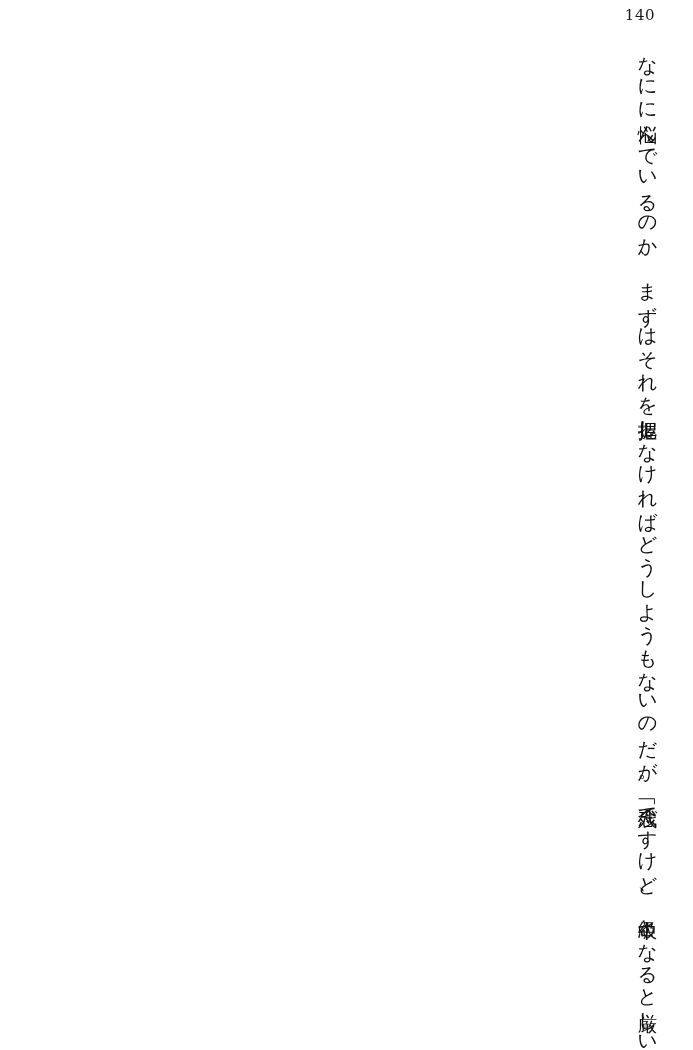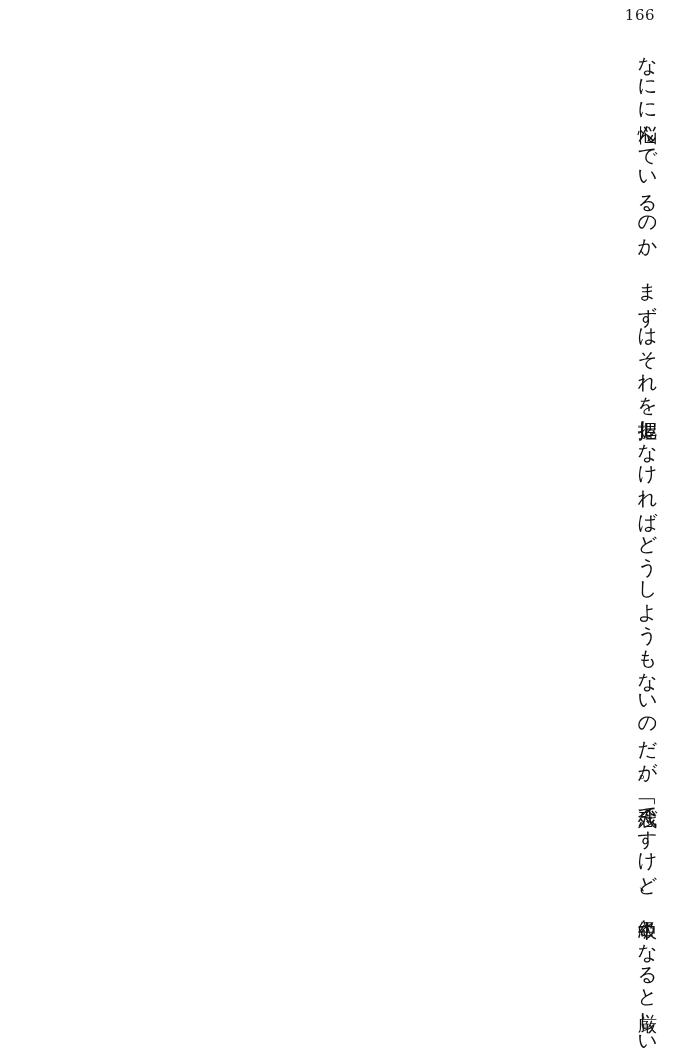--- a/index.html
+++ b/index.html
@@ -61,21 +61,21 @@
     line-height: 35.5px;
     letter-spacing: 0.6px;
     color: #111111;
   }
 </style>
 </head>
 <body>
 
 <div class="page">
 
-  <div class="page-number">166</div>
+  <div class="page-number">140</div>
 
   <div class="body-text">
     <span class="line">なにに悩んでいるのか、まずはそれを把握しなければどうしようもないのだが。</span>
     <span class="line">「残念ですけど、中級となると厳しいですね。メイドに相応しい手順や作法もありま</span>
 
   </div>
 
 </div>
 
 </body></html>

